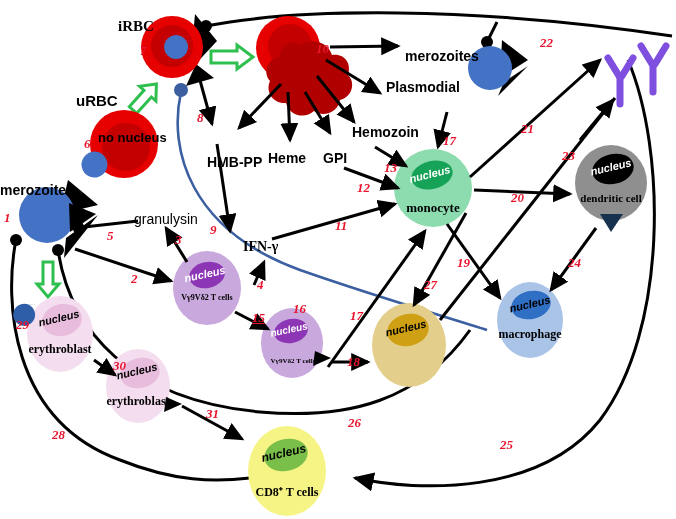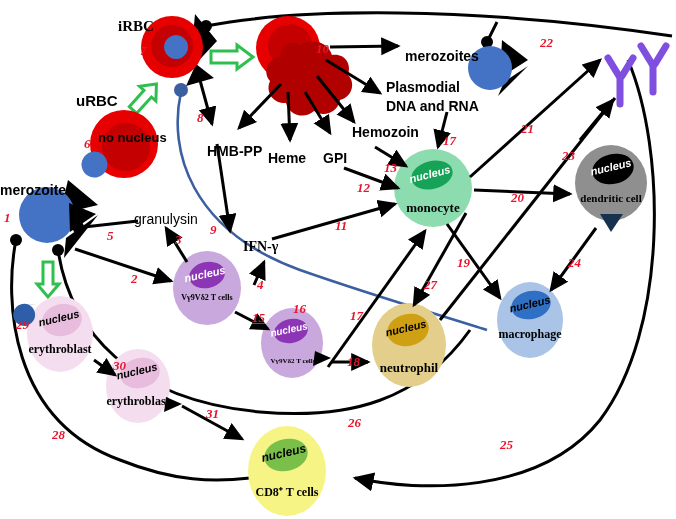--- a/index.html
+++ b/index.html
@@ -221,33 +221,31 @@
       <path d="M580,140 L613,100"></path>
     </g>
   </svg>
 
   <div class="lbl bold-sans" style="left:118px;top:18px;font-size:15px;font-family:'Liberation Serif',serif;">iRBC</div>
   <div class="lbl bold-sans" style="left:76px;top:92px;font-size:15px;">uRBC</div>
   <div class="lbl bold-sans" style="left:98px;top:130px;font-size:13px;">no nucleus</div>
   <div class="lbl" style="left:0px;top:182px;font-size:14px;font-weight:bold;">merozoite</div>
   <div class="lbl bold-sans" style="left:405px;top:48px;font-size:14px;">merozoites</div>
   <div class="lbl bold-sans" style="left:386px;top:79px;font-size:14px;">Plasmodial</div>
-  <div class="lbl bold-sans" style="left:386px;top:98px;font-size:14px;">DNA and RNA</div>
   <div class="lbl bold-sans" style="left:352px;top:124px;font-size:14px;">Hemozoin</div>
-  <div class="lbl bold-sans" style="left:190px;top:143px;font-size:14px;padding-left:17px;">HMB-PP</div>
+  <div class="lbl bold-sans" style="left:190px;top:154px;font-size:14px;padding-left:17px;">HMB-PP</div>
   <div class="lbl bold-sans" style="left:268px;top:150px;font-size:14px;">Heme</div>
   <div class="lbl bold-sans" style="left:323px;top:150px;font-size:14px;">GPI</div>
   <div class="lbl" style="left:134px;top:211px;font-size:14px;">granulysin</div>
   <div class="lbl bold-sans" style="left:243px;top:239px;font-size:14px;font-family:'Liberation Serif',serif;">IFN-γ</div>
 
   <div class="cellname" style="left:157px;top:293px;width:100px;font-size:8px;">Vγ9Vδ2 T cells</div>
   <div class="cellname" style="left:243px;top:357px;width:100px;font-size:7px;">Vγ9Vδ2 T cells</div>
   <div class="cellname" style="left:383px;top:200px;width:100px;font-size:13px;">monocyte</div>
   <div class="cellname" style="left:566px;top:192px;width:90px;font-size:11px;">dendritic cell</div>
-  <div class="cellname" style="left:359px;top:360px;width:100px;font-size:13px;">neutrophil</div>
   <div class="cellname" style="left:485px;top:327px;width:90px;font-size:12px;">macrophage</div>
   <div class="cellname" style="left:237px;top:483px;width:100px;font-size:12px;">CD8⁺ T cells</div>
   <div class="cellname" style="left:10px;top:342px;width:100px;font-size:12px;">erythroblast</div>
   <div class="cellname" style="left:88px;top:394px;width:100px;font-size:12px;">erythroblast</div>
 
   <div class="nuc" style="left:184px;top:268px;transform:rotate(-12deg);color:#fff;">nucleus</div>
   <div class="nuc" style="left:270px;top:324px;transform:rotate(-12deg);color:#fff;font-size:10px;">nucleus</div>
   <div class="nuc" style="left:409px;top:168px;transform:rotate(-14deg);color:#fff;">nucleus</div>
   <div class="nuc" style="left:590px;top:161px;transform:rotate(-13deg);color:#fff;">nucleus</div>
   <div class="nuc" style="left:385px;top:322px;transform:rotate(-13deg);color:#000;">nucleus</div>

